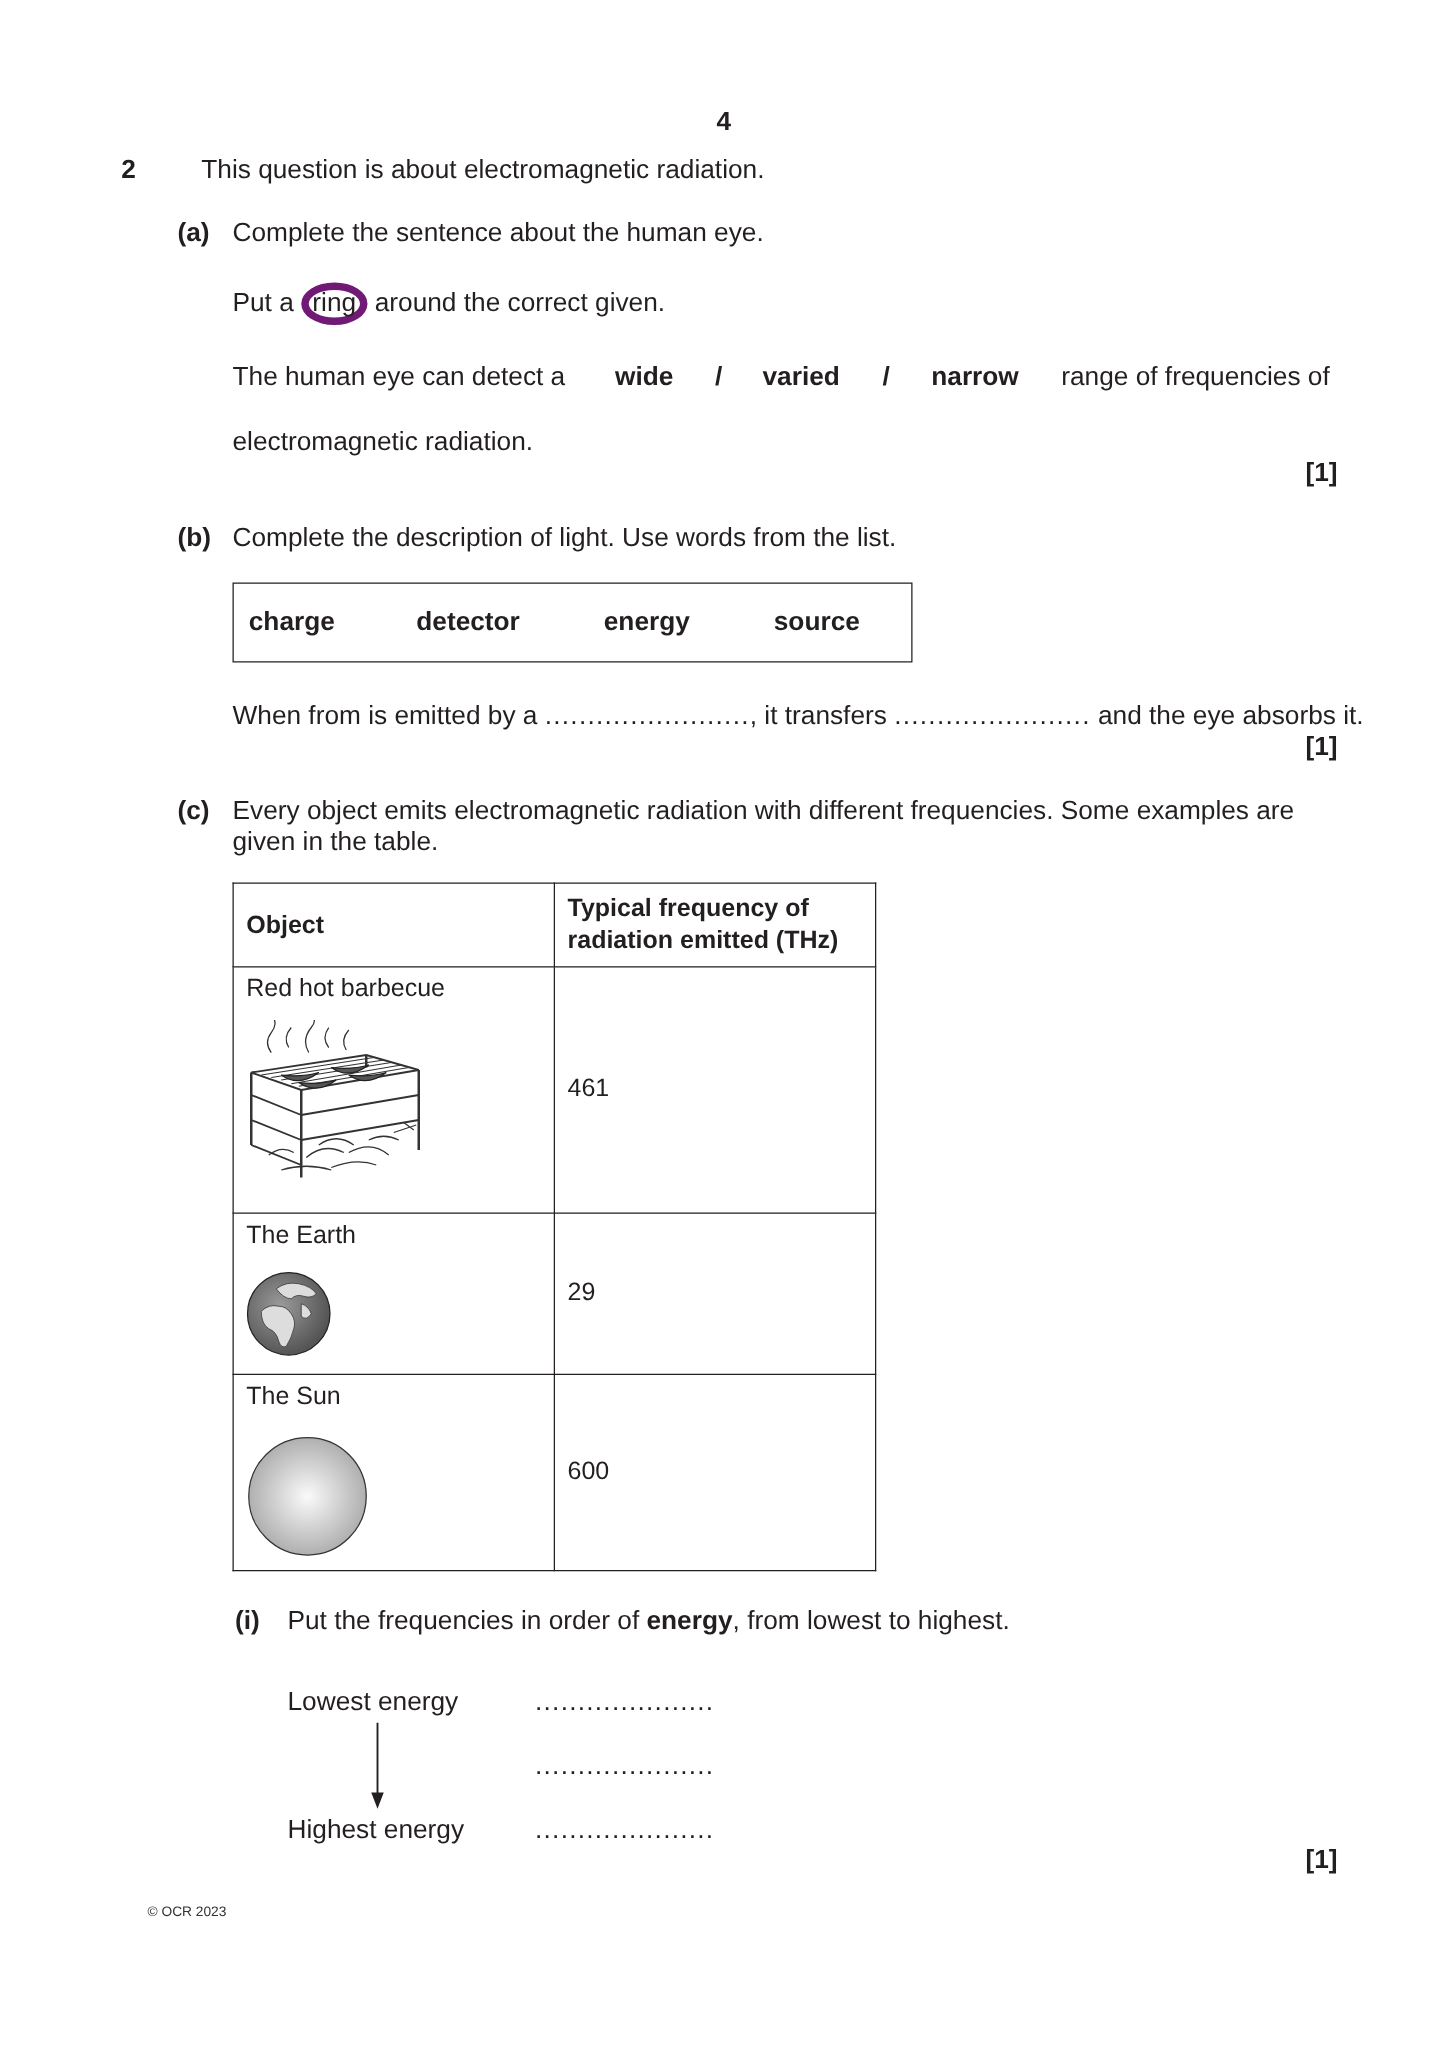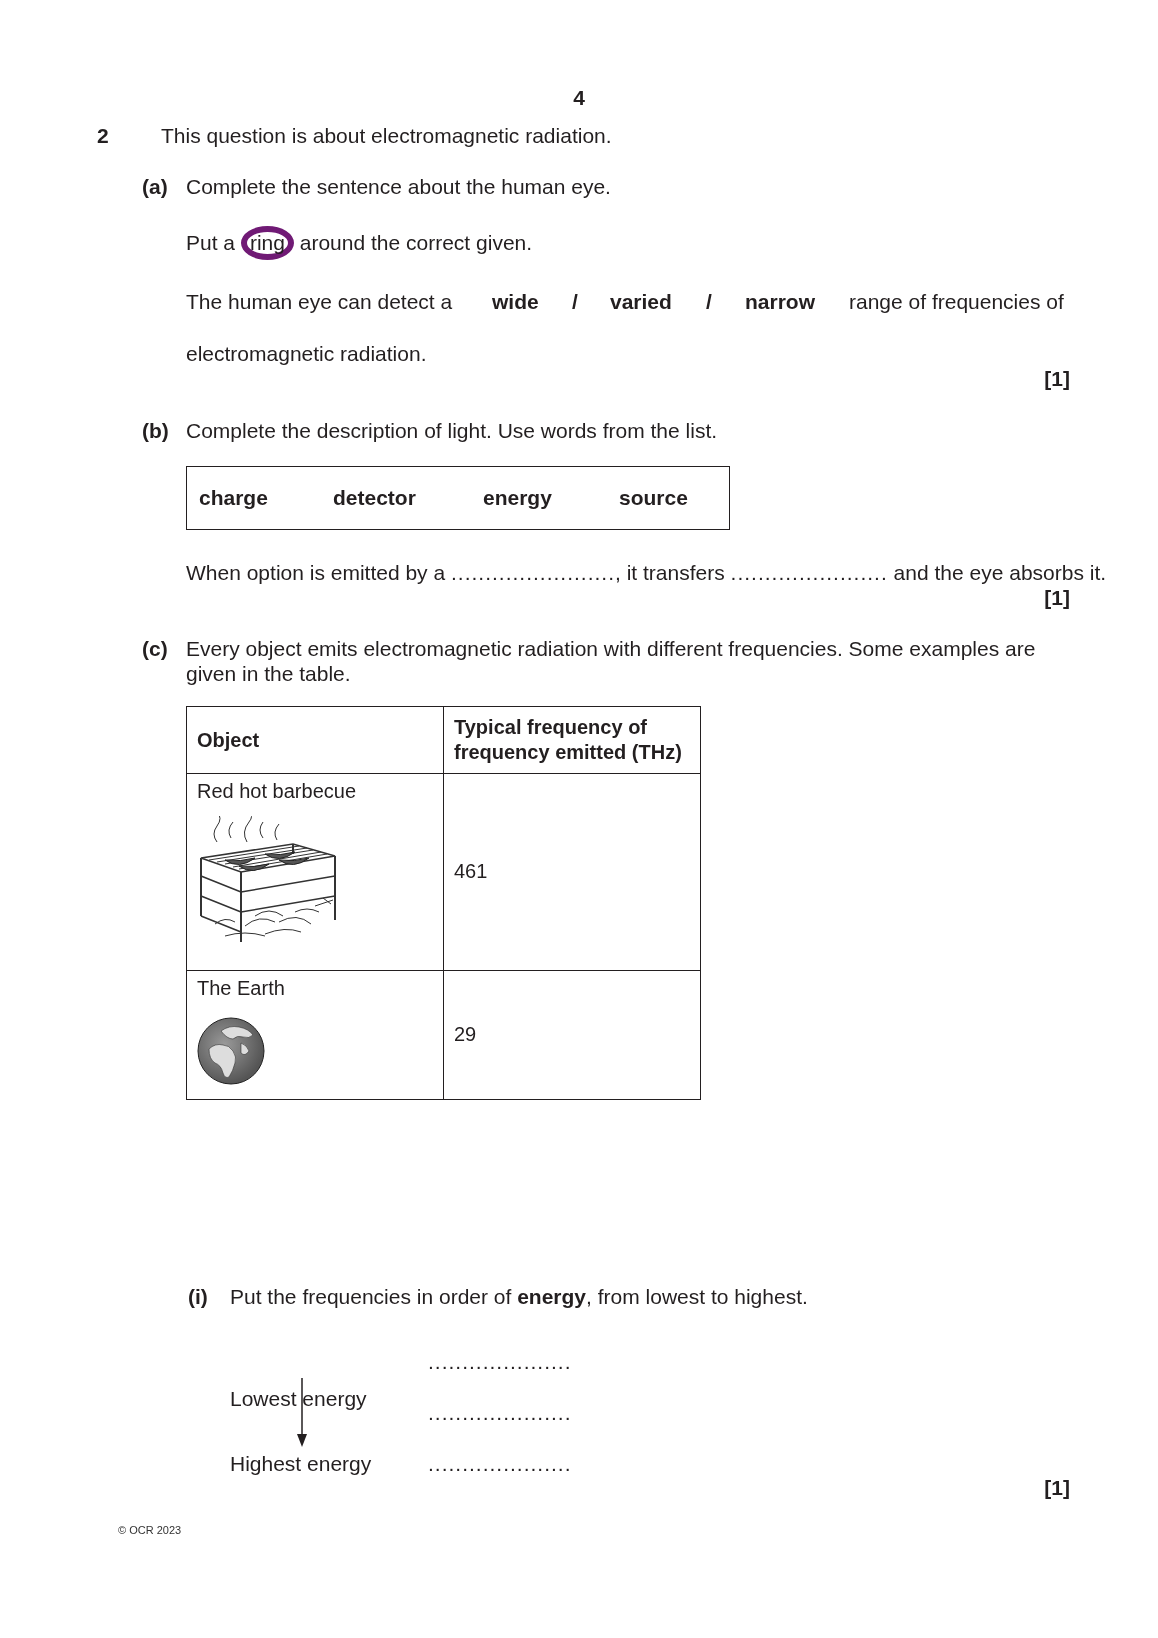--- a/index.html
+++ b/index.html
@@ -55,41 +55,41 @@
 <div class="abs" style="left:186px; top:419px;">Complete the description of light. Use words from the list.</div>
 
 <div class="wordbox">
   <span style="left:12px;">charge</span>
   <span style="left:146px;">detector</span>
   <span style="left:296px;">energy</span>
   <span style="left:432px;">source</span>
 </div>
 
 <div class="abs" style="left:186px; top:561px;">
-  <span>When option is emitted by a</span>
+  <span>When from is emitted by a</span>
   <span class="dots">........................</span><span>, it transfers</span>
   <span class="dots">.......................</span>
   <span>and the eye absorbs it.</span>
 </div>
 <div class="abs marks" style="top:586px;">[1]</div>
 
 <div class="abs b" style="left:142px; top:637px;">(c)</div>
 <div class="abs" style="left:186px; top:637px;">Every object emits electromagnetic radiation with different frequencies. Some examples are</div>
 <div class="abs" style="left:186px; top:662px;">given in the table.</div>
 
 <table class="freq">
   <tbody>
       <tr style="height:66px;">
     <td class="c1" style="vertical-align:middle;">
       <div class="th-text">Object</div>
     </td>
     <td class="c2">
       <div class="th-text">
         <div>Typical frequency of</div>
-        <div>frequency emitted (THz)</div>
+        <div>radiation emitted (THz)</div>
       </div>
     </td>
   </tr>
 
   <tr style="height:196px;margin-top:44px;">
     <td class="c1">
           <div class="cell-inner" style="height:196px;">
       <div class="obj-label">Red hot barbecue</div>
       <svg style="position:absolute; left:8px; top:42px;" width="160" height="130" viewBox="0 0 160 130">
         <g fill="none" stroke="#333" stroke-width="1">
@@ -138,30 +138,51 @@
       </svg>
     </div>
         </td>
     <td class="c2">
           <div class="cell-inner" style="height:128px;">
       <div class="val" style="top:52px;">29</div>
     </div>
         </td>
   </tr>
 
+  <tr style="height:156px;">
+    <td class="c1">
+          <div class="cell-inner" style="height:156px;">
+      <div class="obj-label">The Sun</div>
+      <svg style="position:absolute; left:10px; top:48px;" width="98" height="98" viewBox="0 0 98 98">
+        <defs>
+          <radialGradient id="sg" cx="50%" cy="50%" r="55%">
+            <stop offset="0%" stop-color="#fafafa"></stop>
+            <stop offset="100%" stop-color="#a8a8a8"></stop>
+          </radialGradient>
+        </defs>
+        <circle cx="49" cy="49" r="47" fill="url(#sg)" stroke="#333" stroke-width="1"></circle>
+      </svg>
+    </div>
+        </td>
+    <td class="c2">
+          <div class="cell-inner" style="height:156px;">
+      <div class="val" style="top:66px;">600</div>
+    </div>
+        </td>
+  </tr>
 </tbody>
   </table>
 
 <div class="abs b" style="left:188px; top:1285px;">(i)</div>
 <div class="abs" style="left:230px; top:1285px;">
   <span>Put the frequencies in order of</span>
   <span class="b">energy</span><span>, from lowest to highest.</span>
 </div>
 
-<div class="abs" style="left:230px; top:1350px;margin-top:37px;">Lowest energy</div>
+<div class="abs" style="left:230px; top:1350px;">Lowest energy</div>
 <div class="abs dots" style="left:428px; top:1350px;">.....................</div>
 <div class="abs dots" style="left:428px; top:1401px;">.....................</div>
 <div class="abs" style="left:230px; top:1452px;">Highest energy</div>
 <div class="abs dots" style="left:428px; top:1452px;">.....................</div>
 
 <svg class="abs" style="left:296px; top:1378px;" width="12" height="70" viewBox="0 0 12 70">
   <line x1="6" y1="0" x2="6" y2="58" stroke="#231f20" stroke-width="1.5"></line>
   <polygon points="1,56 11,56 6,69" fill="#231f20"></polygon>
 </svg>
 

